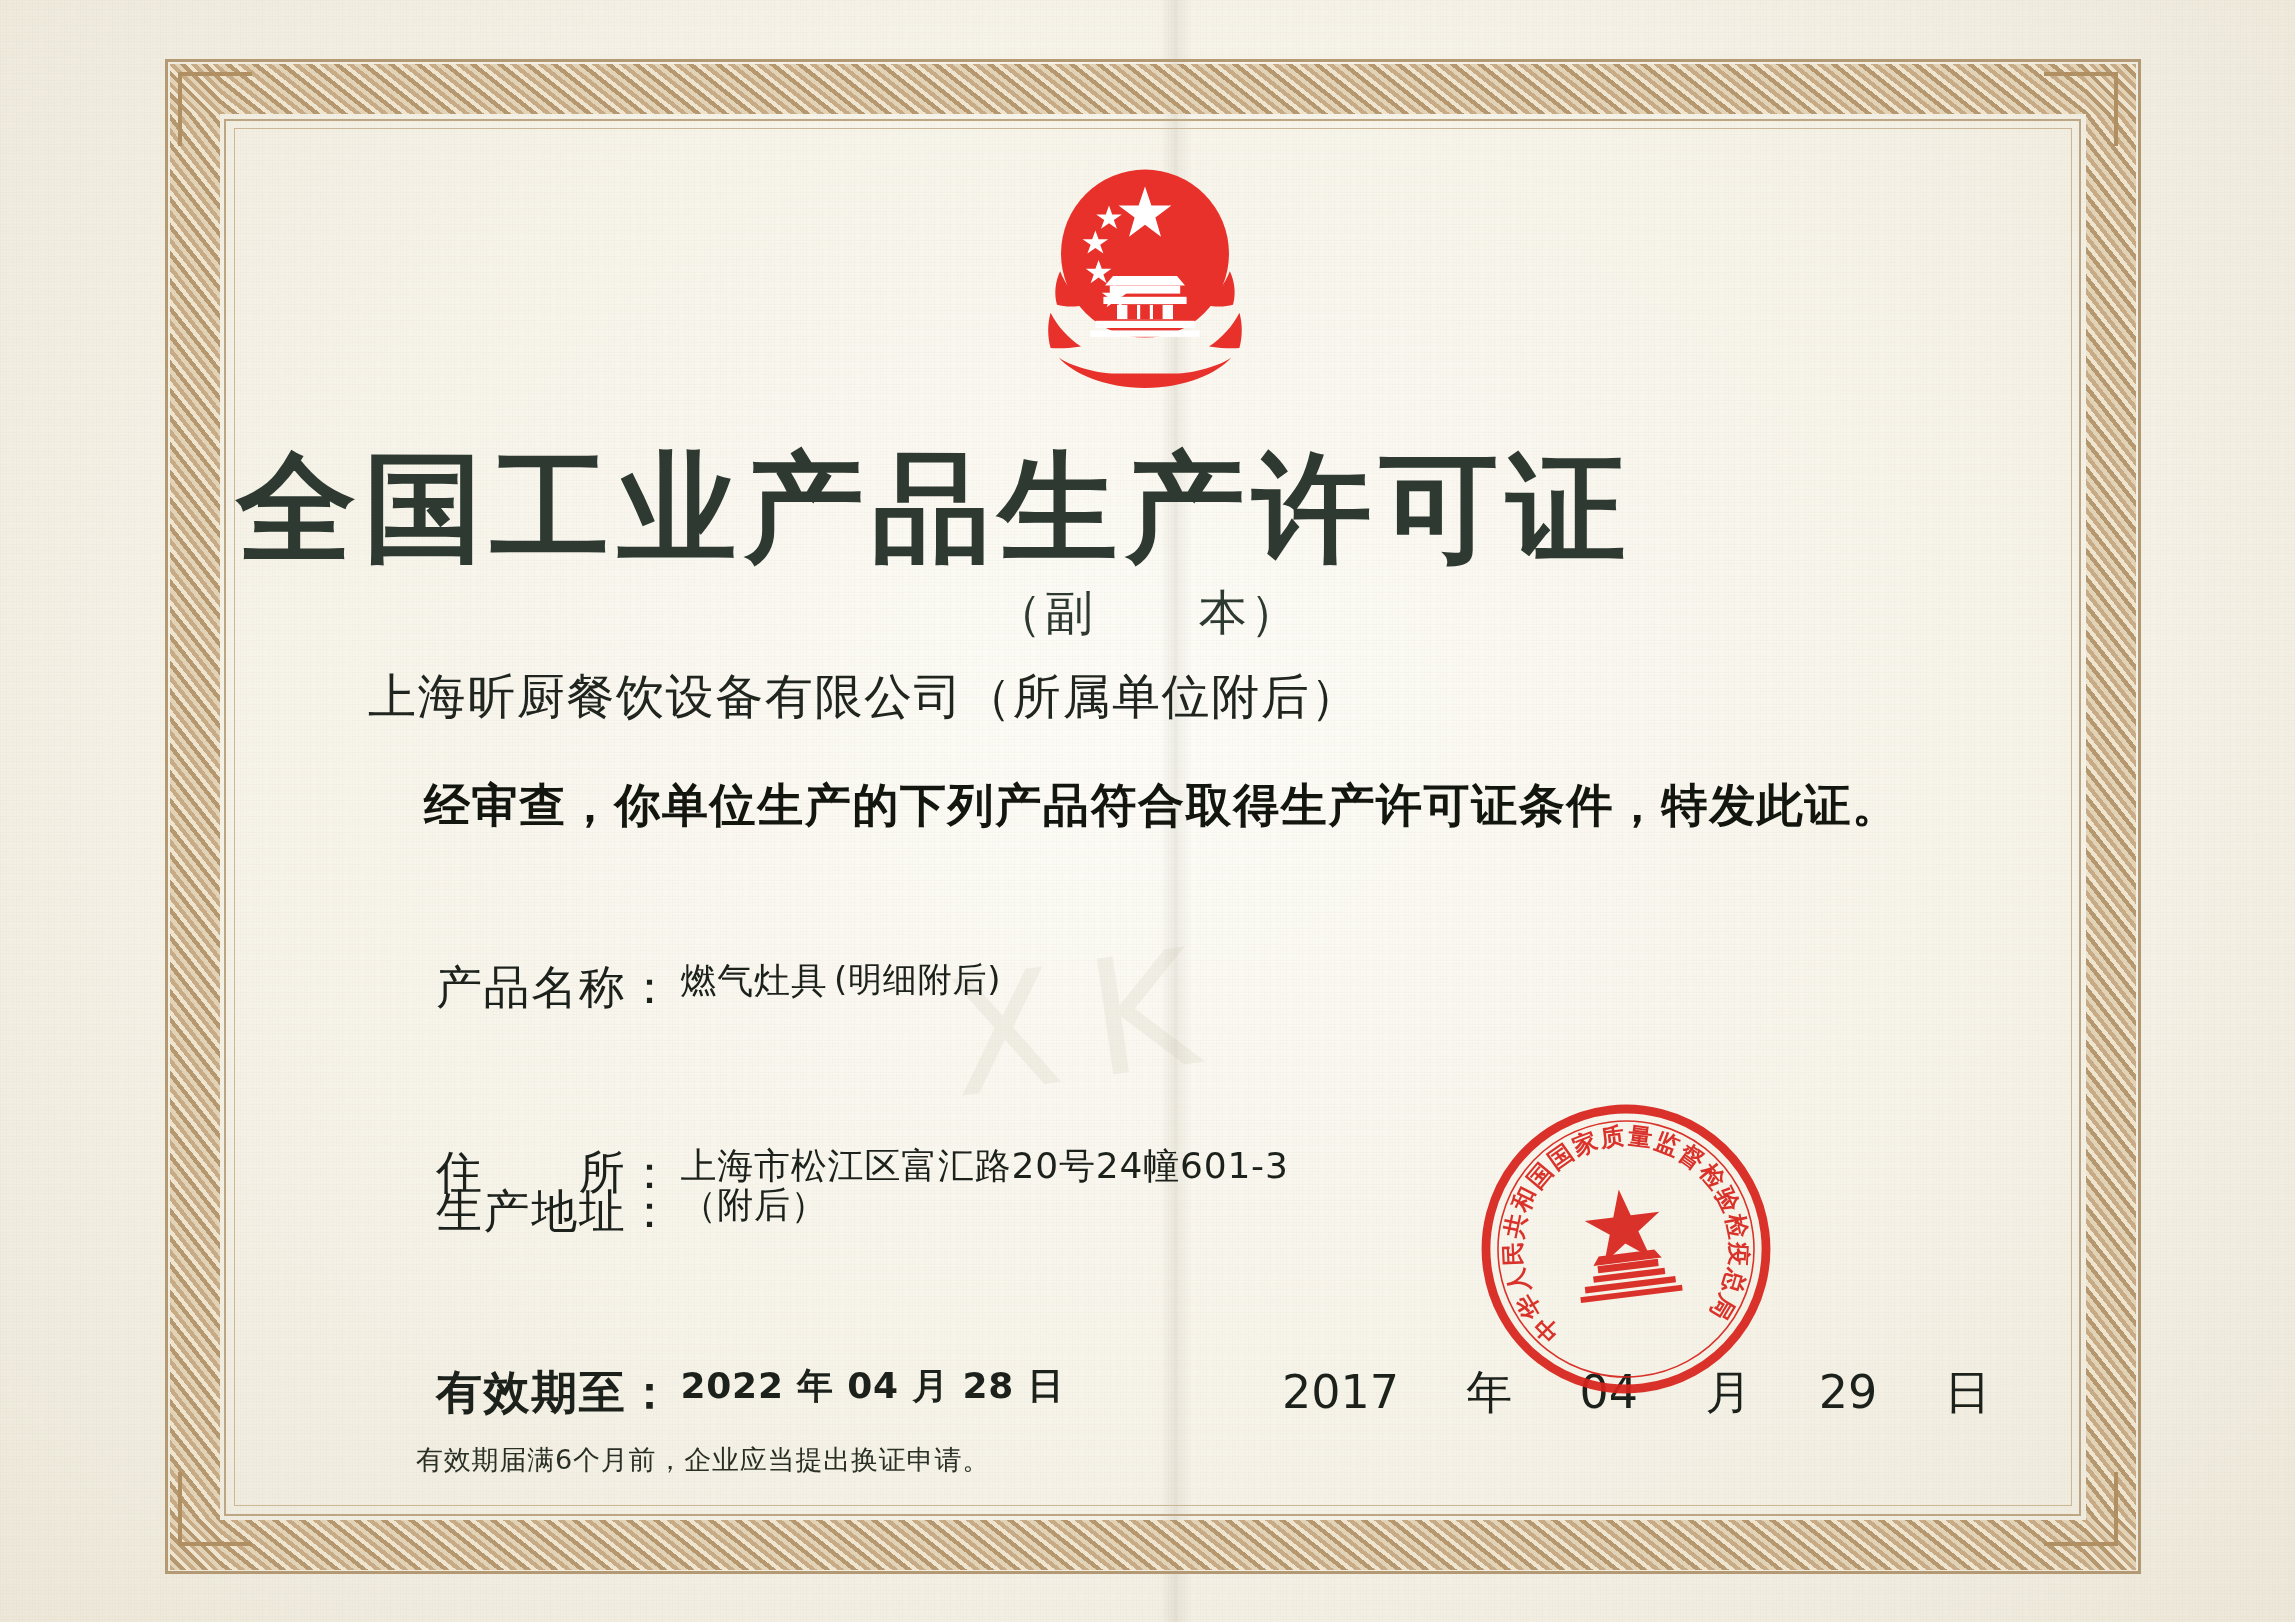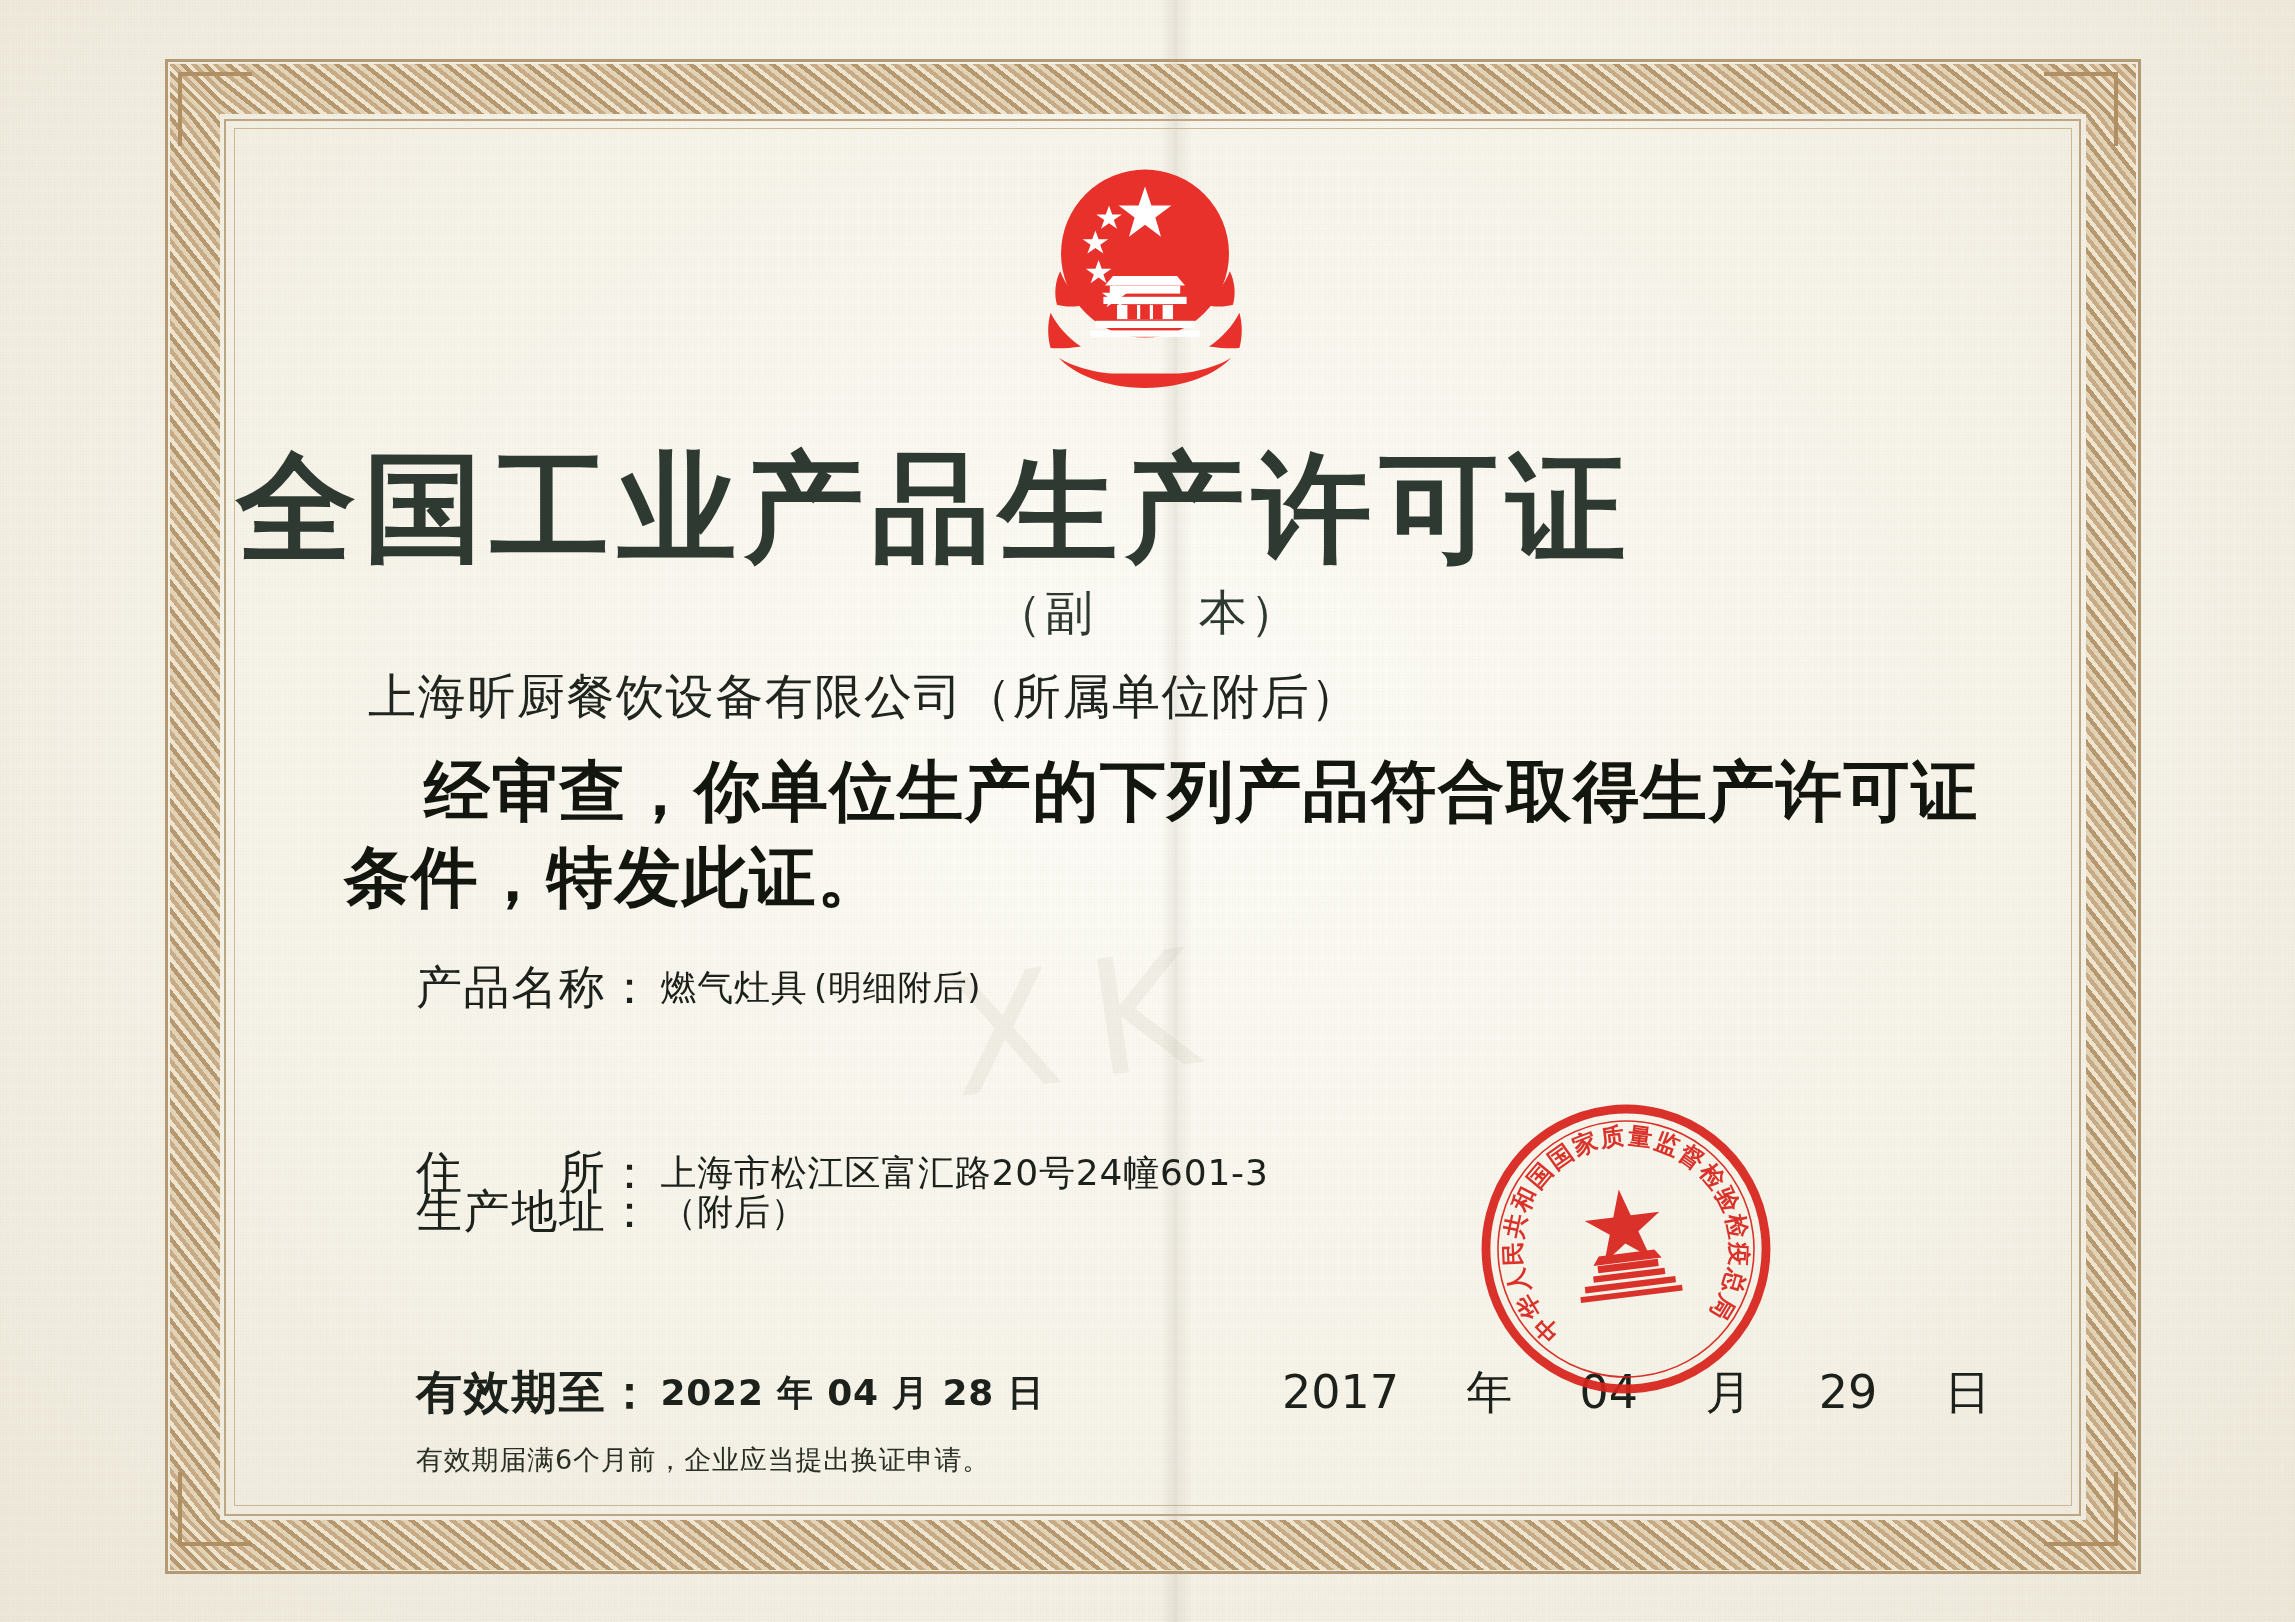--- a/index.html
+++ b/index.html
@@ -161,38 +161,39 @@
     font-size: 48px;
     color: #20261f;
     font-family: "DejaVu Sans", sans-serif;
     letter-spacing: 1.6px;
     white-space: nowrap;
   }
 
   #statement {
     position: absolute;
     left: 344px;
-    top: 749px;
+    top: 776px;
     width: 1666px;
-    font-size: 66px;
+    font-size: 46px;
     font-weight: bold;
     color: #12160f;
     line-height: 1.30;
     font-family: "DejaVu Sans", sans-serif;
     letter-spacing: 1.6px;
     text-indent: 80px;
   }
 
   .field-row {
     position: absolute;
     display: flex;
-    align-items: center;
+    align-items: flex-start;
     white-space: nowrap;
     font-family: "DejaVu Sans", sans-serif;
     color: #1c221b;
+    margin-left: 20px;
   }
   .field-label {
     font-size: 46px;
     letter-spacing: 1.6px;
   }
   .field-value {
     font-size: 36px;
     margin-left: 6.4px;
     letter-spacing: 0.8px;
   }

